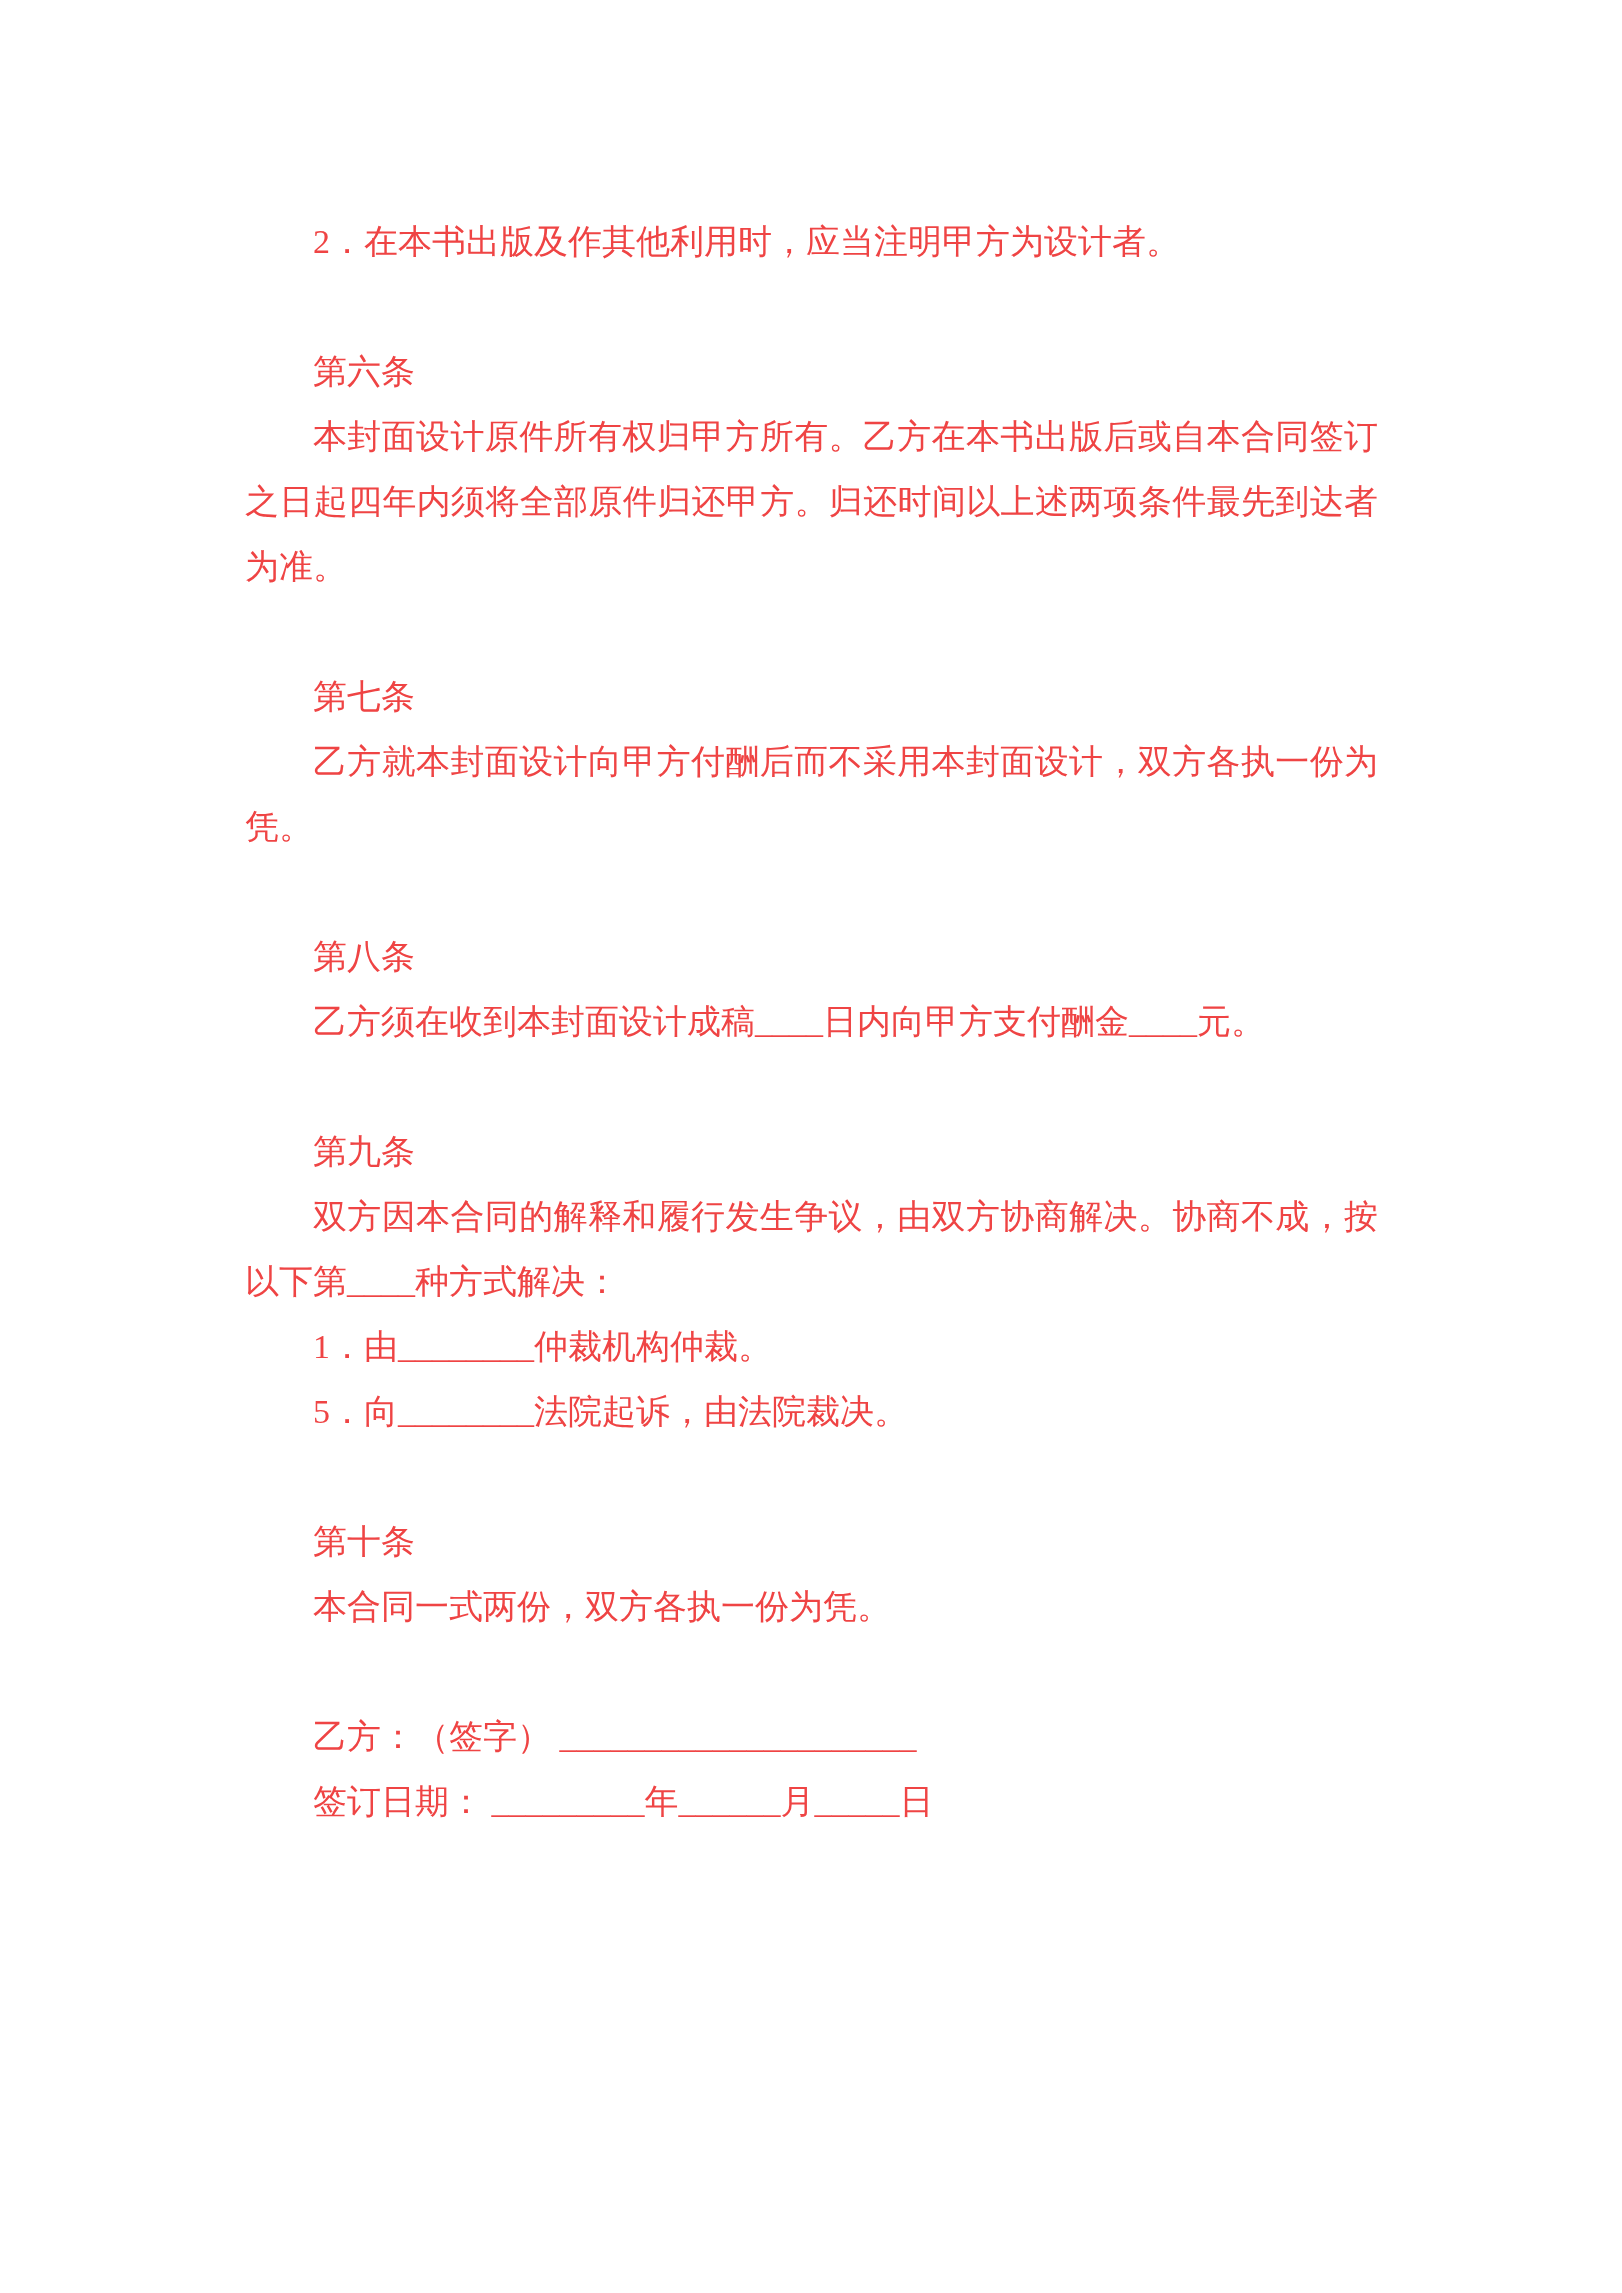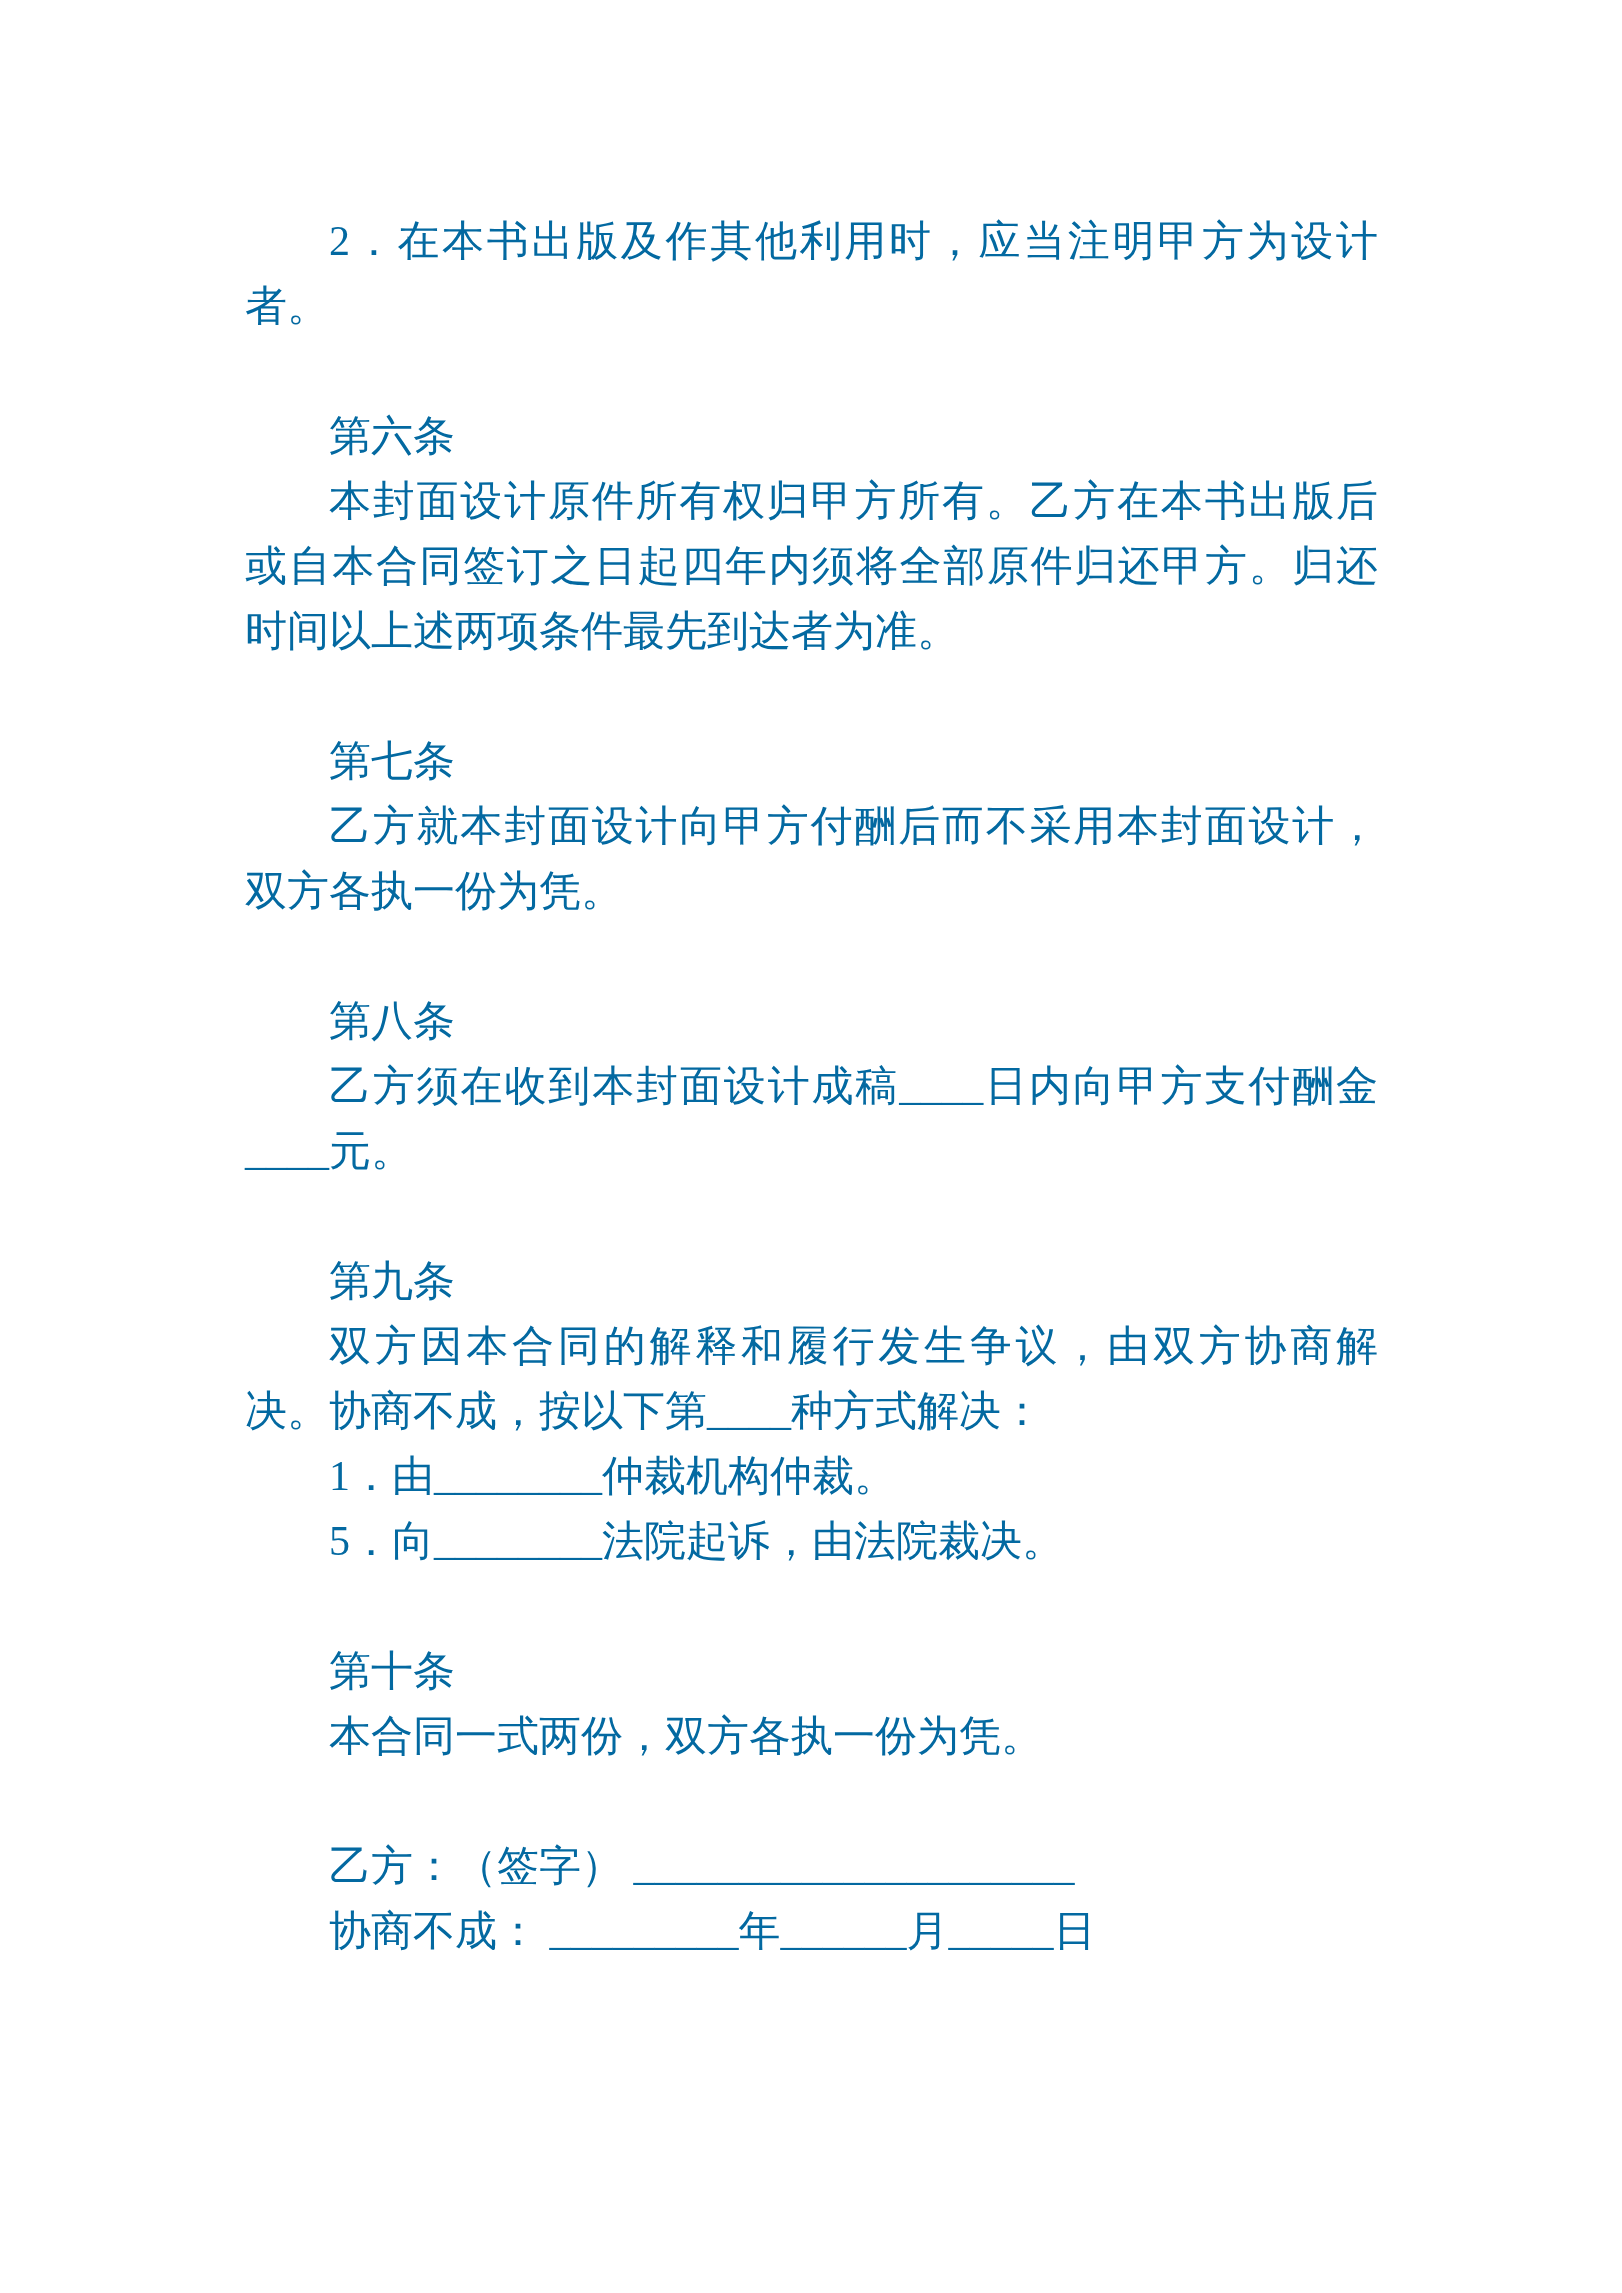--- a/index.html
+++ b/index.html
@@ -6,23 +6,23 @@
     margin: 0;
     padding: 0;
     background: #ffffff;
   }
   .page {
     position: relative;
     width: 1623px;
     height: 2294px;
     margin: 0 auto;
     background: #ffffff;
-    color: #0369a1;
+    color: #ef4444;
     font-family: "Liberation Serif", "DejaVu Serif", serif;
-    font-size: 42px;
+    font-size: 34px;
     line-height: 65px;
     box-sizing: border-box;
     padding: 209px 245px 0 245px;
     overflow: hidden;
   }
   .page p {
     margin: 0;
     padding: 0;
     white-space: normal;
   }
@@ -67,16 +67,16 @@
 
   <p class="h">第九条</p>
   <p class="p">双方因本合同的解释和履行发生争议，由双方协商解决。协商不成，按以下第____种方式解决：</p>
   <p class="li">1．由________仲裁机构仲裁。</p>
   <p class="li gap">5．向________法院起诉，由法院裁决。</p>
 
   <p class="h">第十条</p>
   <p class="p gap">本合同一式两份，双方各执一份为凭。</p>
 
   <p class="sig">乙方：（签字） _____________________</p>
-  <p class="sig">协商不成： _________年______月_____日</p>
+  <p class="sig">签订日期： _________年______月_____日</p>
 
 </div>
 
 
 </body></html>

